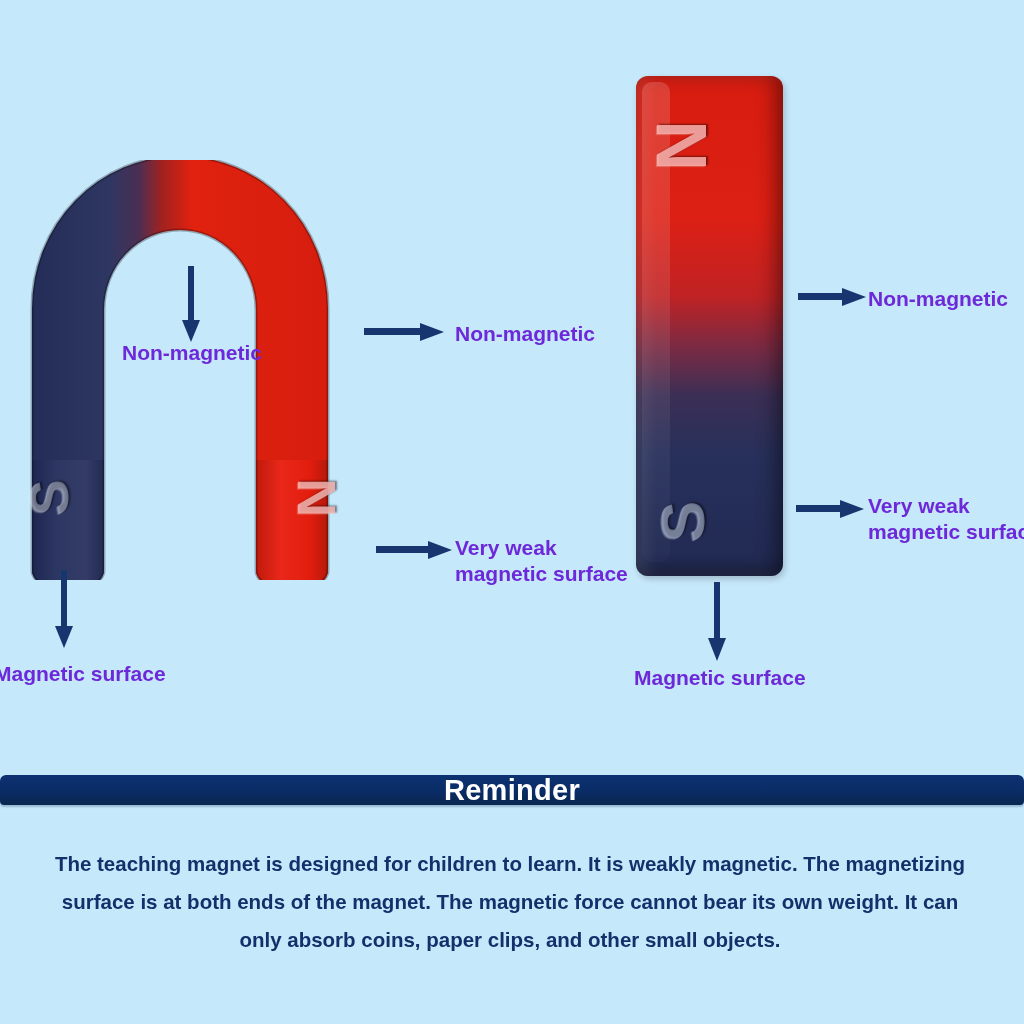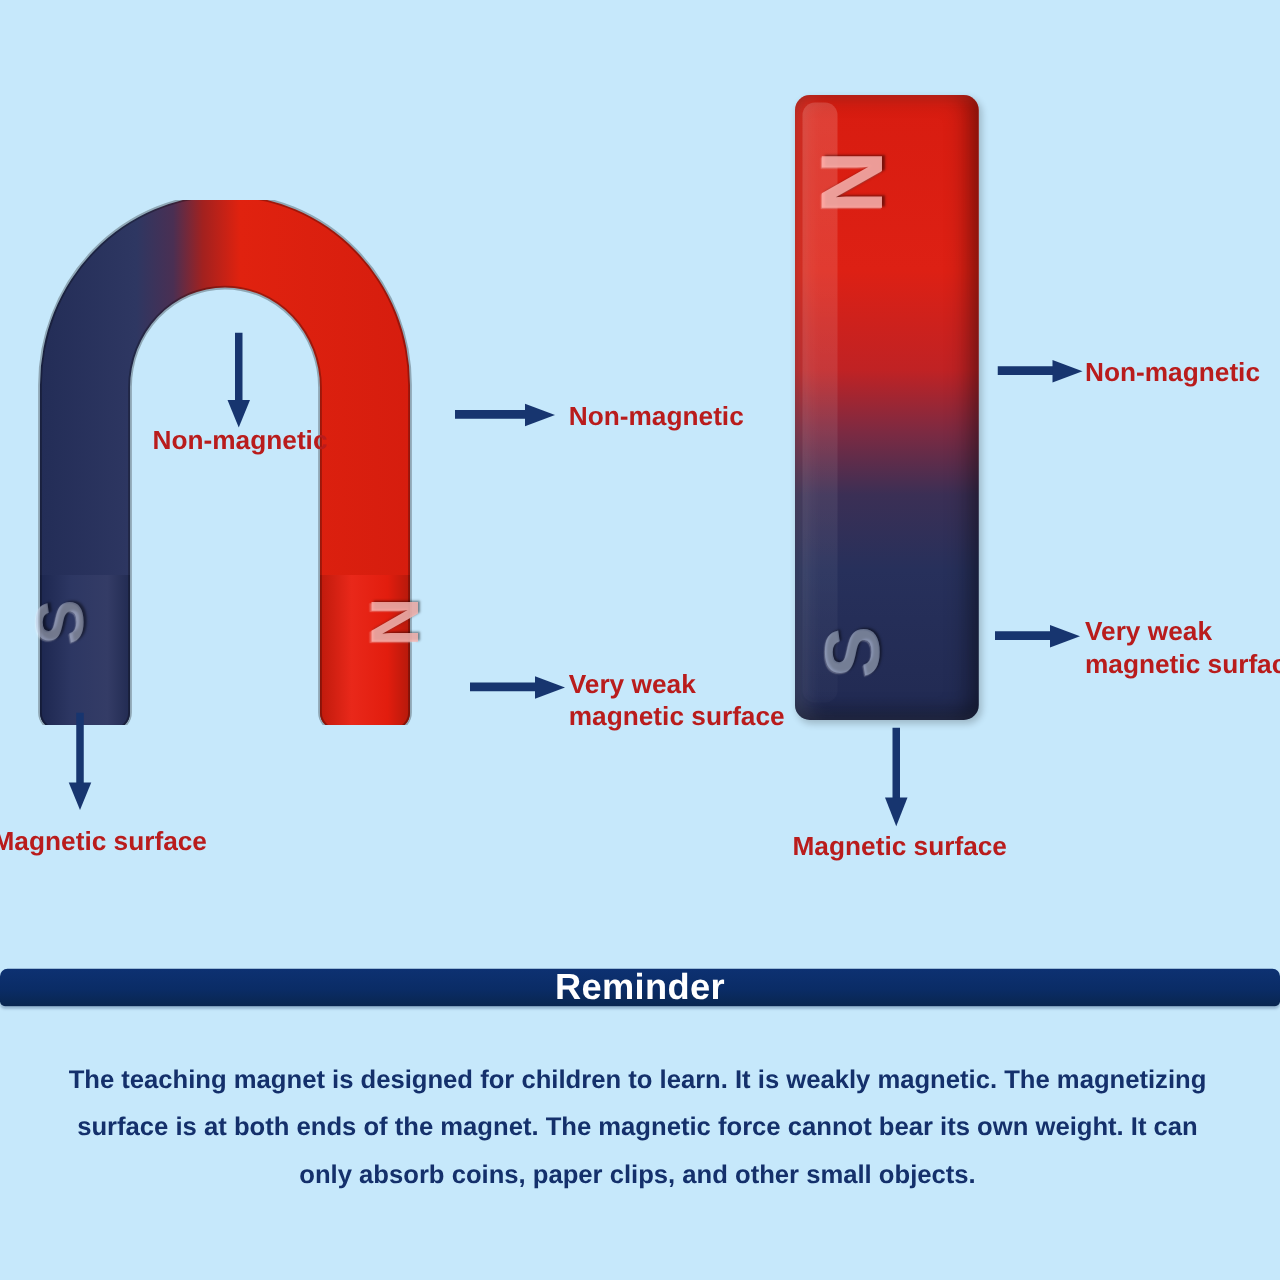--- a/index.html
+++ b/index.html
@@ -54,21 +54,21 @@
     position:absolute;left:6px;top:6px;width:28px;height:480px;border-radius:10px;
     background:linear-gradient(180deg,rgba(255,255,255,.16),rgba(255,255,255,.02));
     pointer-events:none;
   }
   .bar-n{left:656px;top:110px;font-size:70px;transform:rotate(-90deg);color:rgba(255,175,170,0.85);}
   .bar-s{left:662px;top:490px;font-size:62px;transform:rotate(-90deg);color:rgba(180,195,225,0.50);}
 
   
   .lbl{
     position:absolute;
-    color:#b91c1c;
+    color:#6d28d9;
     font-weight:700;
     font-size:21px;
     line-height:1.22;
     white-space:nowrap;
     font-family:"Liberation Sans", sans-serif;
   }
   .lbl.two{white-space:normal;line-height:1.25;}
 
   
   .arrow{position:absolute;}

